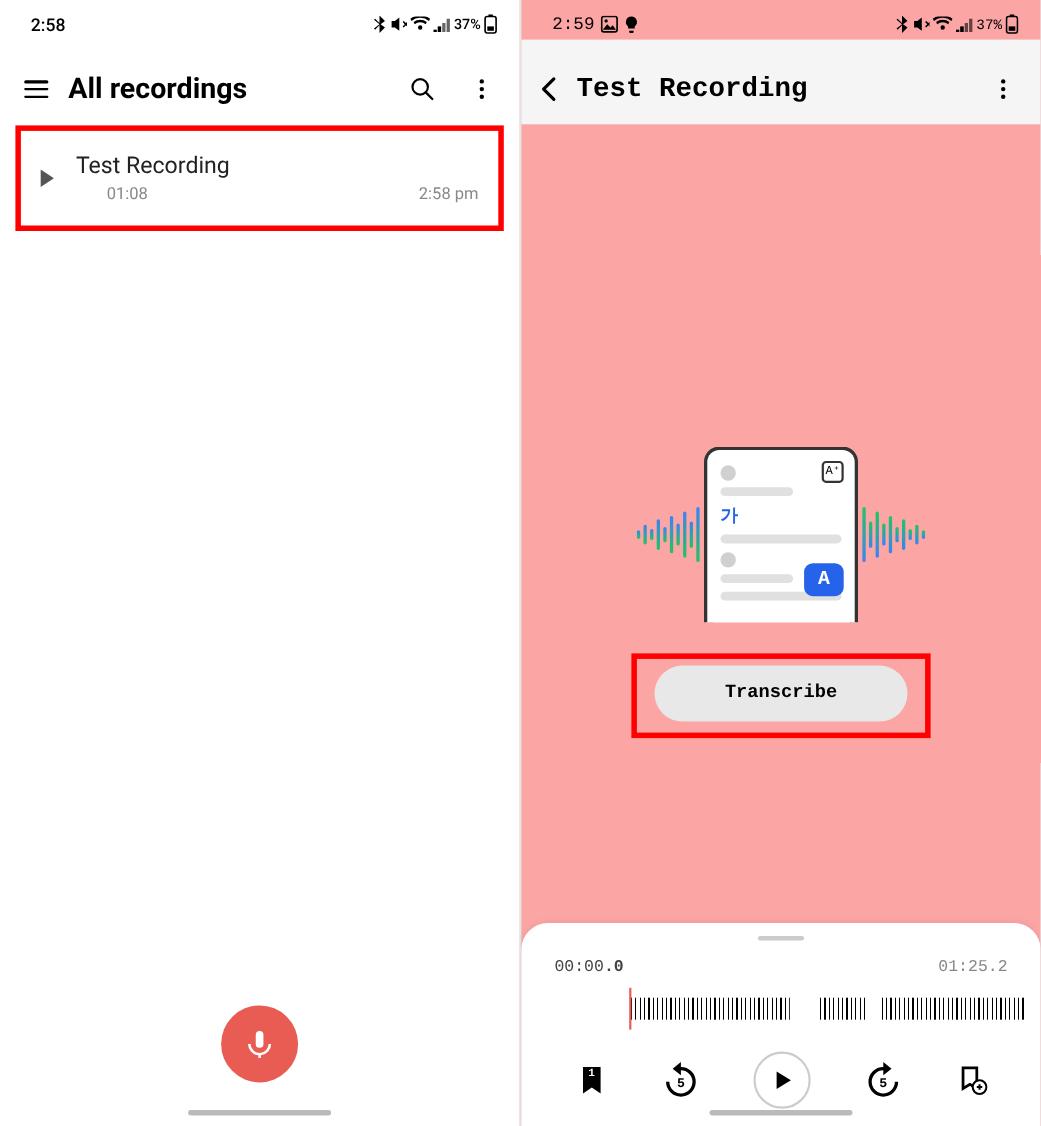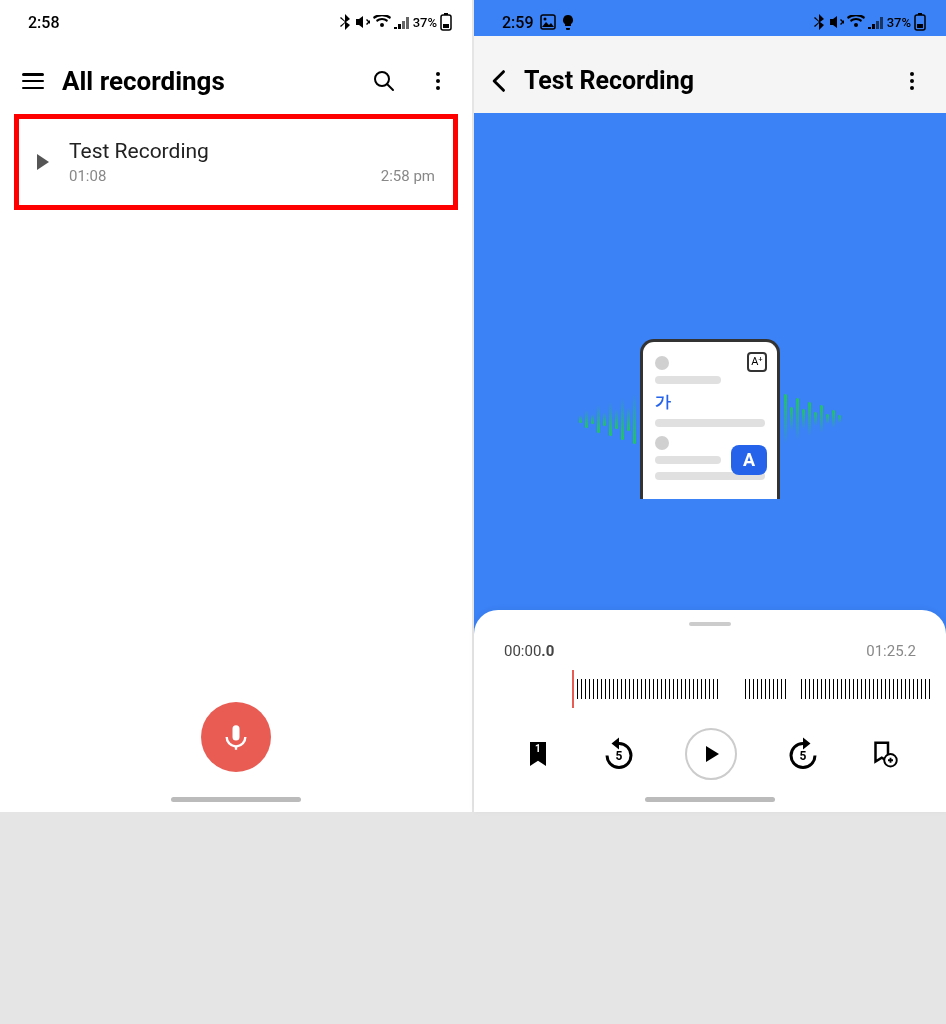--- a/index.html
+++ b/index.html
@@ -6,27 +6,27 @@
   body {
     font-family: -apple-system, BlinkMacSystemFont, "Segoe UI", Roboto, sans-serif;
     background: #e5e5e5;
     display: flex;
     gap: 2px;
     width: 946px;
     height: 1024px;
   }
   .phone {
     width: 472px;
-    height: 812px;
+    height: 1024px;
     background: #ffffff;
     position: relative;
     display: flex;
     flex-direction: column;
   }
-  .phone.right { background: #3b82f6; }
+  .phone.right { background: #fca5a5; font-family: Liberation Mono, monospace; }
 
   
   .statusbar {
     height: 36px;
     display: flex;
     align-items: center;
     justify-content: space-between;
     padding: 8px 20px 0 28px;
     font-size: 16px;
     font-weight: 500;
@@ -52,21 +52,21 @@
   .highlight-red { border: 5px solid #ff0000; margin: 0 14px; }
   .recording-row {
     display: flex;
     align-items: center;
     padding: 20px 18px 20px 10px;
     gap: 14px;
   }
   .play-triangle { color:#555; }
   .rec-info { flex:1; }
   .rec-title { font-size: 21px; color:#222; font-weight:400; margin-bottom:4px; }
-  .rec-meta { display:flex; justify-content:space-between; font-size:15px; color:#888; }
+  .rec-meta { display:flex; justify-content:space-between; font-size:15px; color:#888;margin-left:28px; }
 
   
   .fab-area { position:absolute; bottom:40px; left:0; right:0; display:flex; justify-content:center; }
   .fab {
     width: 70px; height:70px; border-radius:50%;
     background:#e85c54; display:flex; align-items:center; justify-content:center;
     color:#fff;
   }
 
   .nav-pill { position:absolute; bottom:10px; left:50%; transform:translateX(-50%);
@@ -108,21 +108,21 @@
 
   .transcribe-wrap { border:5px solid #ff0000; padding:6px 16px 10px 16px; }
   .transcribe-btn {
     background:#e8e8e8; border-radius:30px; padding:16px 64px;
     font-size:17px; font-weight:600; color:#000; text-align:center;
   }
 
   
   .player {
     background:#fff; border-top-left-radius:24px; border-top-right-radius:24px;
-    padding: 12px 0 32px 0; position:absolute; bottom:0; left:0; right:0;
+    padding: 12px 0 16px 0; position:absolute; bottom:0; left:0; right:0;
     box-shadow: 0 -1px 6px rgba(0,0,0,0.05);
   }
   .grab { width:42px; height:4px; border-radius:2px; background:#ccc; margin:0 auto 16px auto; }
   .times { display:flex; justify-content:space-between; padding:0 30px; font-size:15px; color:#888; margin-bottom:12px; }
   .times .cur { color:#444; }
   .times .cur b { font-weight:700; }
 
   .waveform { height:34px; margin:0 14px 16px 14px; position:relative;
     background: repeating-linear-gradient(90deg, transparent 0, transparent 1.5px, #000 1.5px, #000 2.5px, transparent 2.5px, transparent 4px);
     background-size: auto 60%; background-position: 0 center; background-repeat: repeat-x;
@@ -296,20 +296,23 @@
           <span style="height:34px"></span>
           <span style="height:14px"></span>
         <span style="height:28px"></span>
           <span style="height:10px"></span>
           <span style="height:18px"></span>
         <span style="height:8px"></span>
       </div>
     </div>
 
 
+    <div class="transcribe-wrap">
+      <div class="transcribe-btn">Transcribe</div>
+    </div>
   </div>
 
   <div class="player">
     <div class="grab"></div>
     <div class="times">
       <span class="cur"><span>00:00</span><b>.0</b></span>
       <span>01:25.2</span>
     </div>
     <div class="waveform">
       <div class="wf-gap" style="left:0;width:84px"></div>

